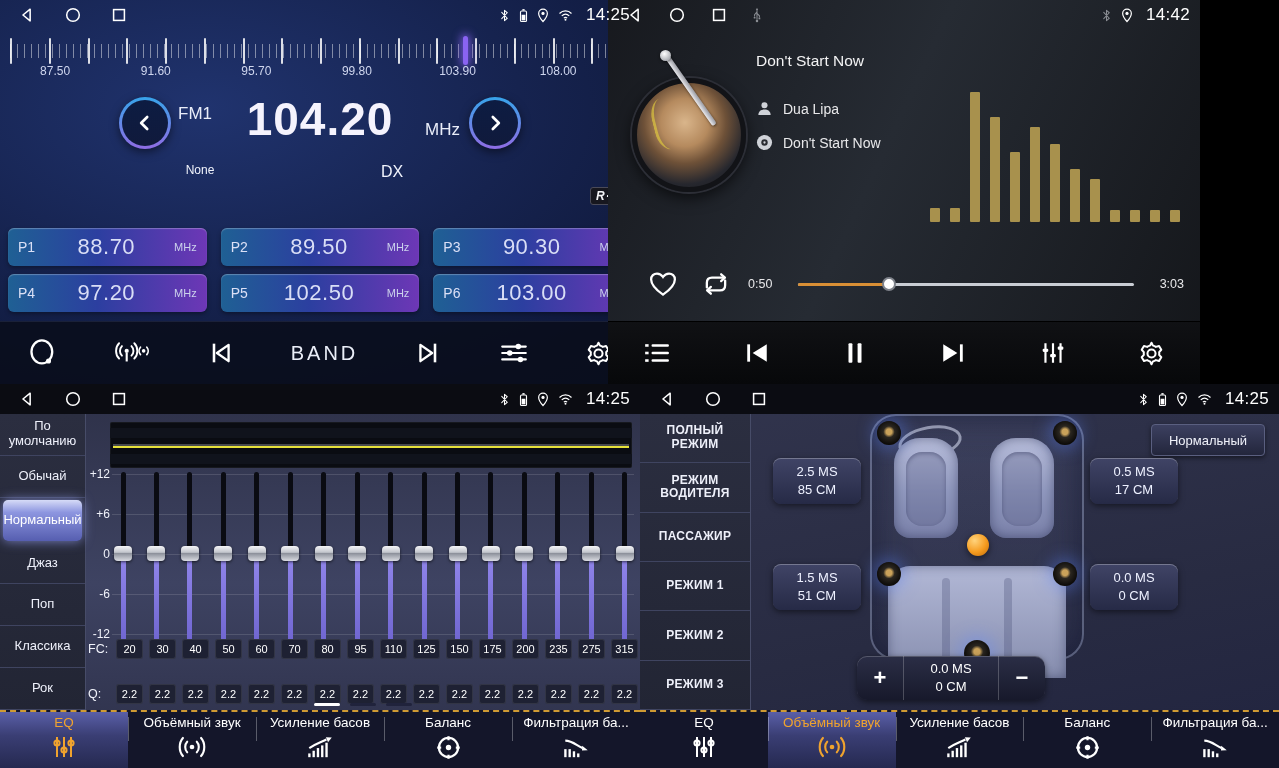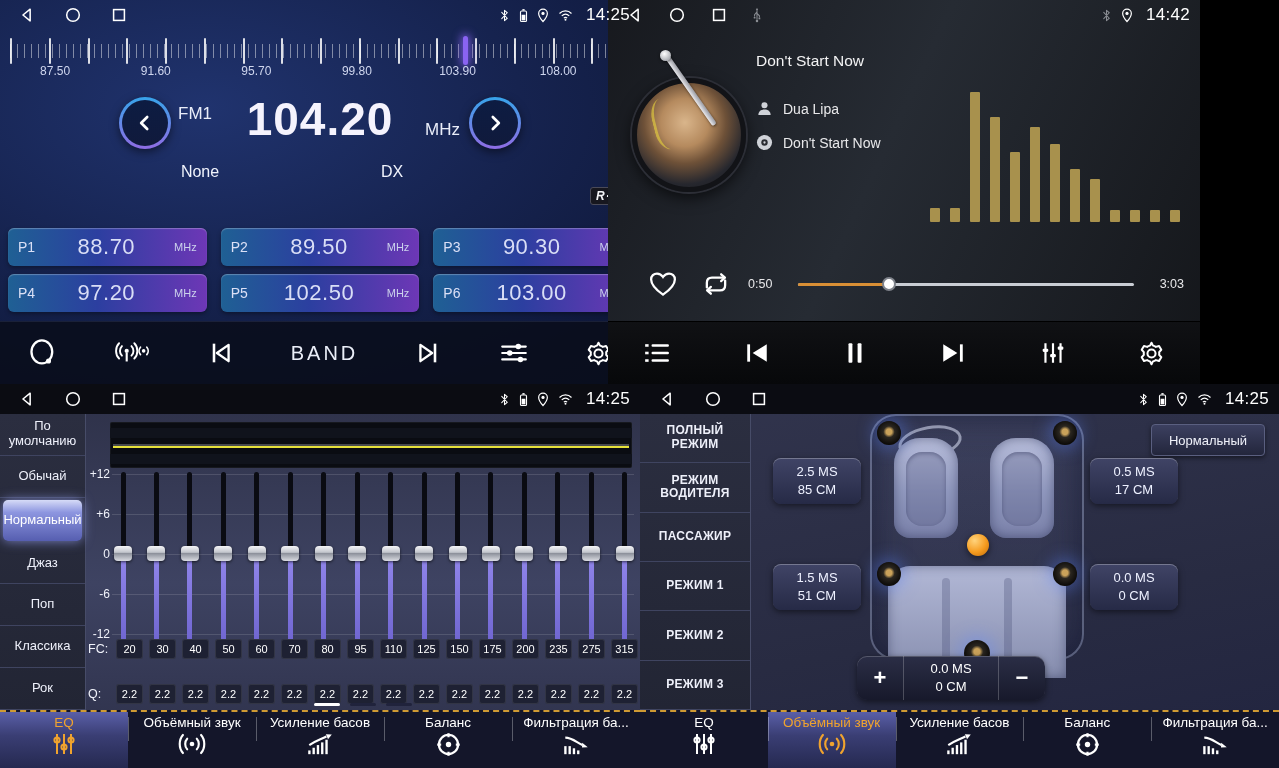--- a/index.html
+++ b/index.html
@@ -33,21 +33,21 @@
   .fm-ticks-major i{position:absolute;top:0;width:2px;height:26px;background:rgba(255,255,255,.85);border-radius:1px;}
   .fm-indicator{position:absolute;top:0;width:5px;height:29px;border-radius:3px;background:#8a63f2;
     box-shadow:0 0 9px 2px rgba(138,99,242,.8);}
   .fm-scale-labels{position:absolute;left:10px;right:12px;top:64px;height:16px;}
   .fm-scale-labels span{position:absolute;transform:translateX(-50%);font-size:12px;color:#cfd6ee;}
   .roundbtn{position:absolute;width:52px;height:52px;border-radius:50%;border:3px solid transparent;cursor:pointer;
     background:linear-gradient(180deg,#0d1c42,#101a3c) padding-box,linear-gradient(180deg,#37a4ea,#8f6ce4) border-box;
     display:flex;align-items:center;justify-content:center;box-shadow:0 3px 10px rgba(0,0,0,.5);}
   .btn-seek-down{left:119px;top:97px;} .btn-seek-up{left:469px;top:97px;}
   .fm-band{position:absolute;left:178px;top:104px;font-size:17px;color:#e9edf9;}
-  .fm-ps{position:absolute;left:168px;top:163px;width:64px;text-align:center;font-size:16px;color:#f0f3fc;}
+  .fm-ps{position:absolute;left:168px;top:163px;width:64px;text-align:center;font-size:12px;color:#f0f3fc;}
   .fm-freq{position:absolute;left:220px;top:92px;width:200px;text-align:center;
     font-size:46px;font-weight:bold;color:#f5f3fd;letter-spacing:1px;}
   .fm-unit{position:absolute;left:425px;top:120px;font-size:17px;color:#e9edf9;}
   .fm-mode{position:absolute;left:375px;top:163px;width:34px;text-align:center;font-size:16px;color:#f0f3fc;}
   .rds-badge{position:absolute;left:590px;top:187px;font-size:12px;font-weight:bold;font-style:italic;
     color:#f4f4f8;background:#17171f;border:1px solid #4a4a58;border-radius:3px;padding:1px 5px;letter-spacing:1px;}
   .fm-presets{position:absolute;left:8px;right:8px;top:228px;display:grid;
     grid-template-columns:repeat(3,1fr);gap:8px 14px;}
   .preset{height:38px;border-radius:6px;cursor:pointer;
     background:linear-gradient(90deg,#1f6094 0%,#2c3fa0 45%,#6d37b6 100%);
@@ -114,21 +114,21 @@
   .eq-valrow .rl{font-size:12.5px;width:24px;}
   .vbox{width:27px;height:20px;background:#1e2133;border-radius:3px;color:#fff;font-size:11px;
     display:flex;align-items:center;justify-content:center;box-shadow:inset 0 0 0 1px rgba(255,255,255,.09);cursor:pointer;}
   .pagedots{position:absolute;left:86px;right:0;top:319px;display:flex;justify-content:center;gap:10px;}
   .pd{width:26px;height:3px;border-radius:2px;background:#20233c;}
   .pd.on{background:#ffffff;}
 
   
   .tabbar{position:absolute;left:0;right:0;bottom:0;height:58px;background:#14162a;
     border-top:2px dashed #cf9a33;display:flex;box-sizing:border-box;}
-  .tab{flex:1;display:flex;flex-direction:column;align-items:center;justify-content:flex-start;
+  .tab{flex:1;display:flex;flex-direction:column;align-items:center;justify-content:space-between;
     padding:3px 2px 7px;position:relative;cursor:pointer;}
   .tab + .tab::before{content:"";position:absolute;left:0;top:5px;height:24px;width:1px;background:rgba(255,255,255,.3);}
   .tab .lbl{font-size:13.5px;color:#fff;white-space:nowrap;overflow:hidden;max-width:124px;}
   .tab .ticon{height:28px;display:flex;align-items:center;color:#fff;}
   .tab.active{background:linear-gradient(180deg,#5a5fa8 0%,#3a3e74 42%,#252950 100%);}
   .tab.active .lbl,.tab.active .ticon{color:#f0a32e;}
 
   
   .ss-side{position:absolute;left:0;top:30px;bottom:58px;width:110px;
     background:linear-gradient(180deg,#2b2e40,#222534);border-right:1px solid #474c68;

